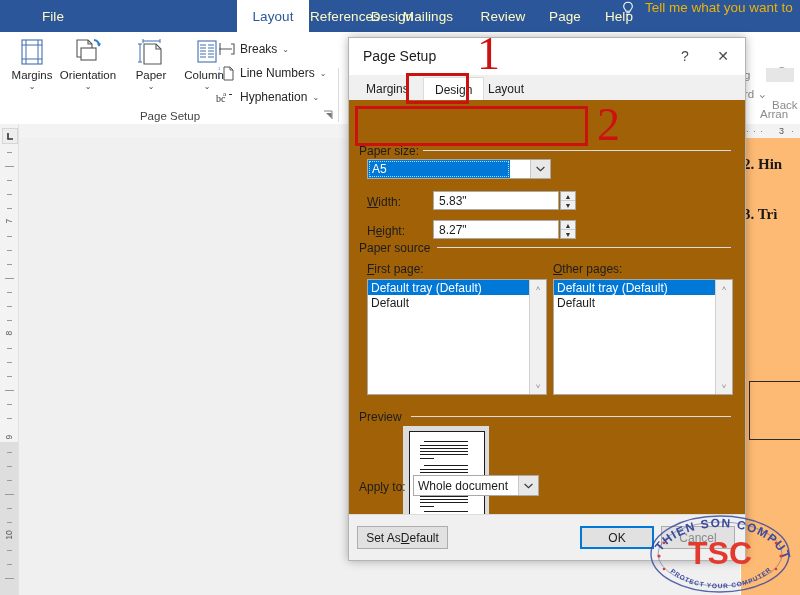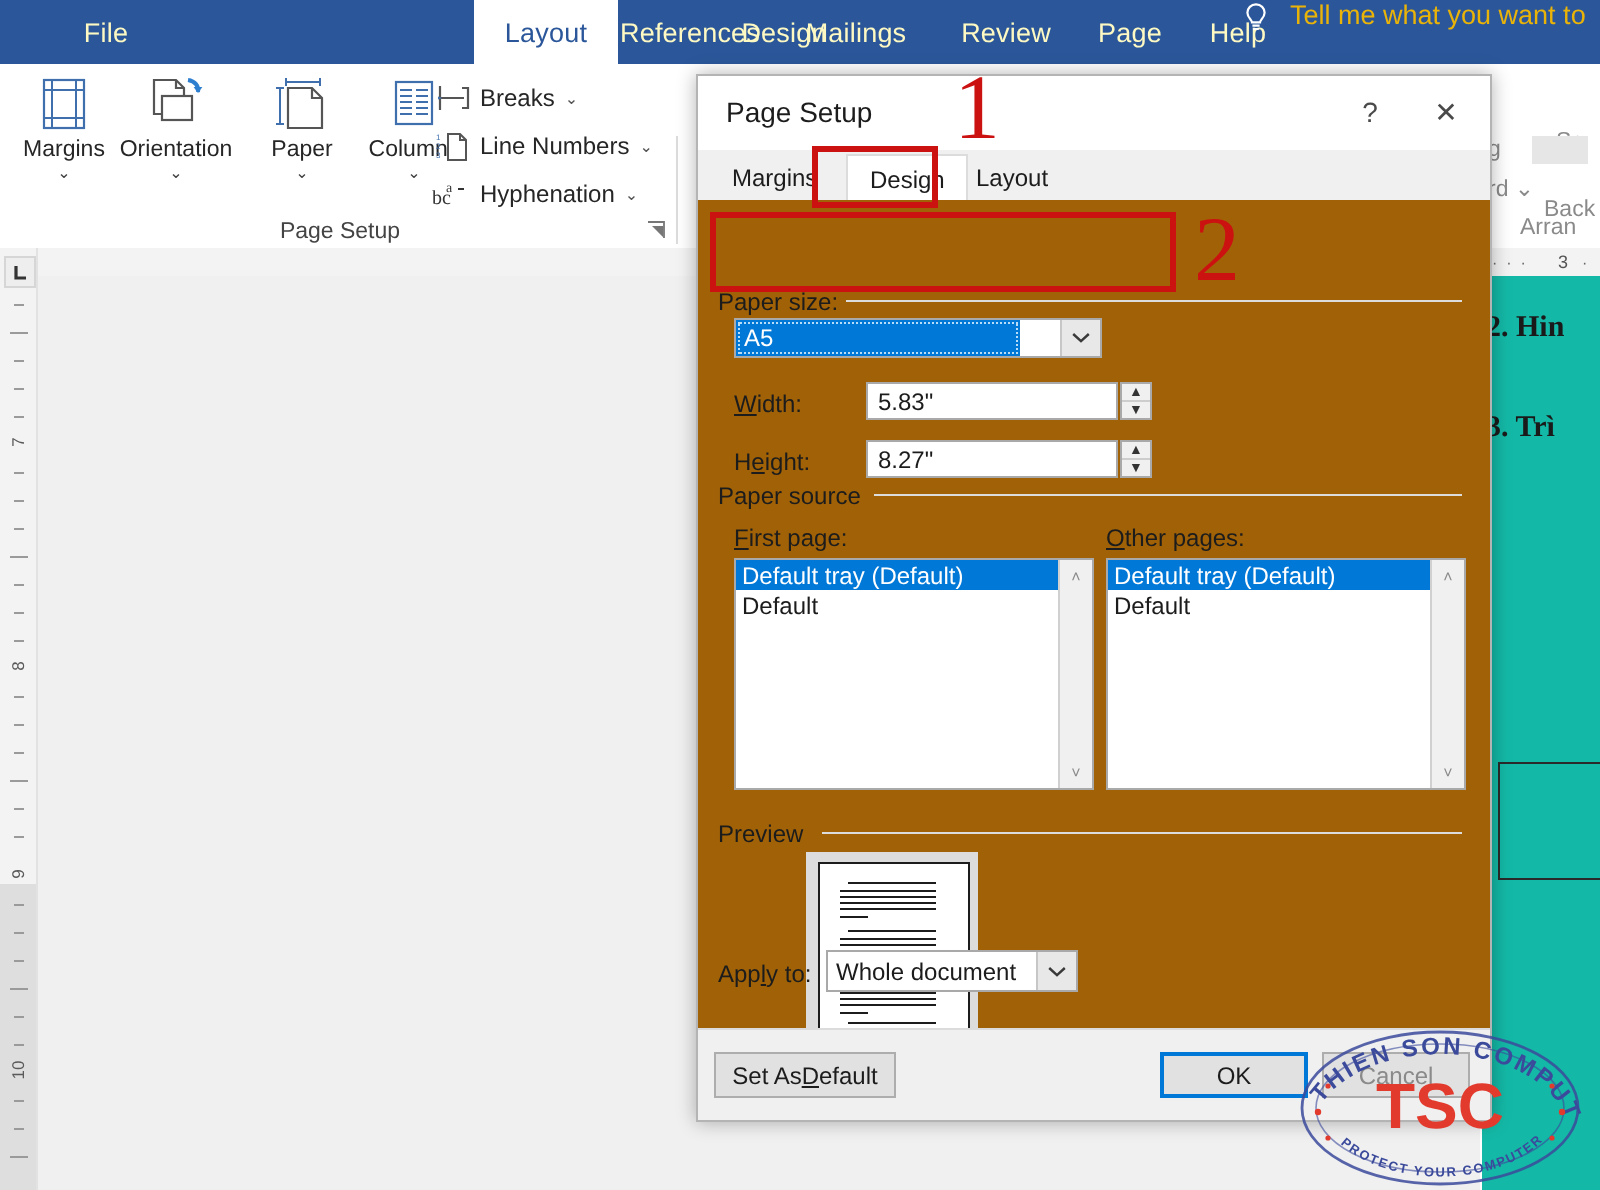--- a/index.html
+++ b/index.html
@@ -78,21 +78,21 @@
   .hruler {
     position:absolute; left:18px; top:124px; width:782px; height:14px;
     background:#f3f3f3; border-bottom:1px solid #e4e4e4;
   }
   .page-left {
     position:absolute; left:19px; top:138px; width:721px; height:457px;
     background:#f0f0f0;
   }
   .doc-right {
     position:absolute; left:741px; top:138px; width:59px; height:457px;
-    background:#14b8a6;
+    background:#fdba74;
   }
   .doc-txt { position:absolute; font-family:"Liberation Serif", serif; font-weight:bold;
     font-size:15px; color:#1a1a1a; white-space:nowrap; }
   .doc-line { position:absolute; background:#2a2a2a; height:1px; }
   .rr { position:absolute; left:741px; width:59px; height:14px; top:124px;
      background:#f3f3f3; font-size:8px; color:#666; }
 
   
   .dialog {
     position:absolute; left:348px; top:37px; width:396px; height:522px;

